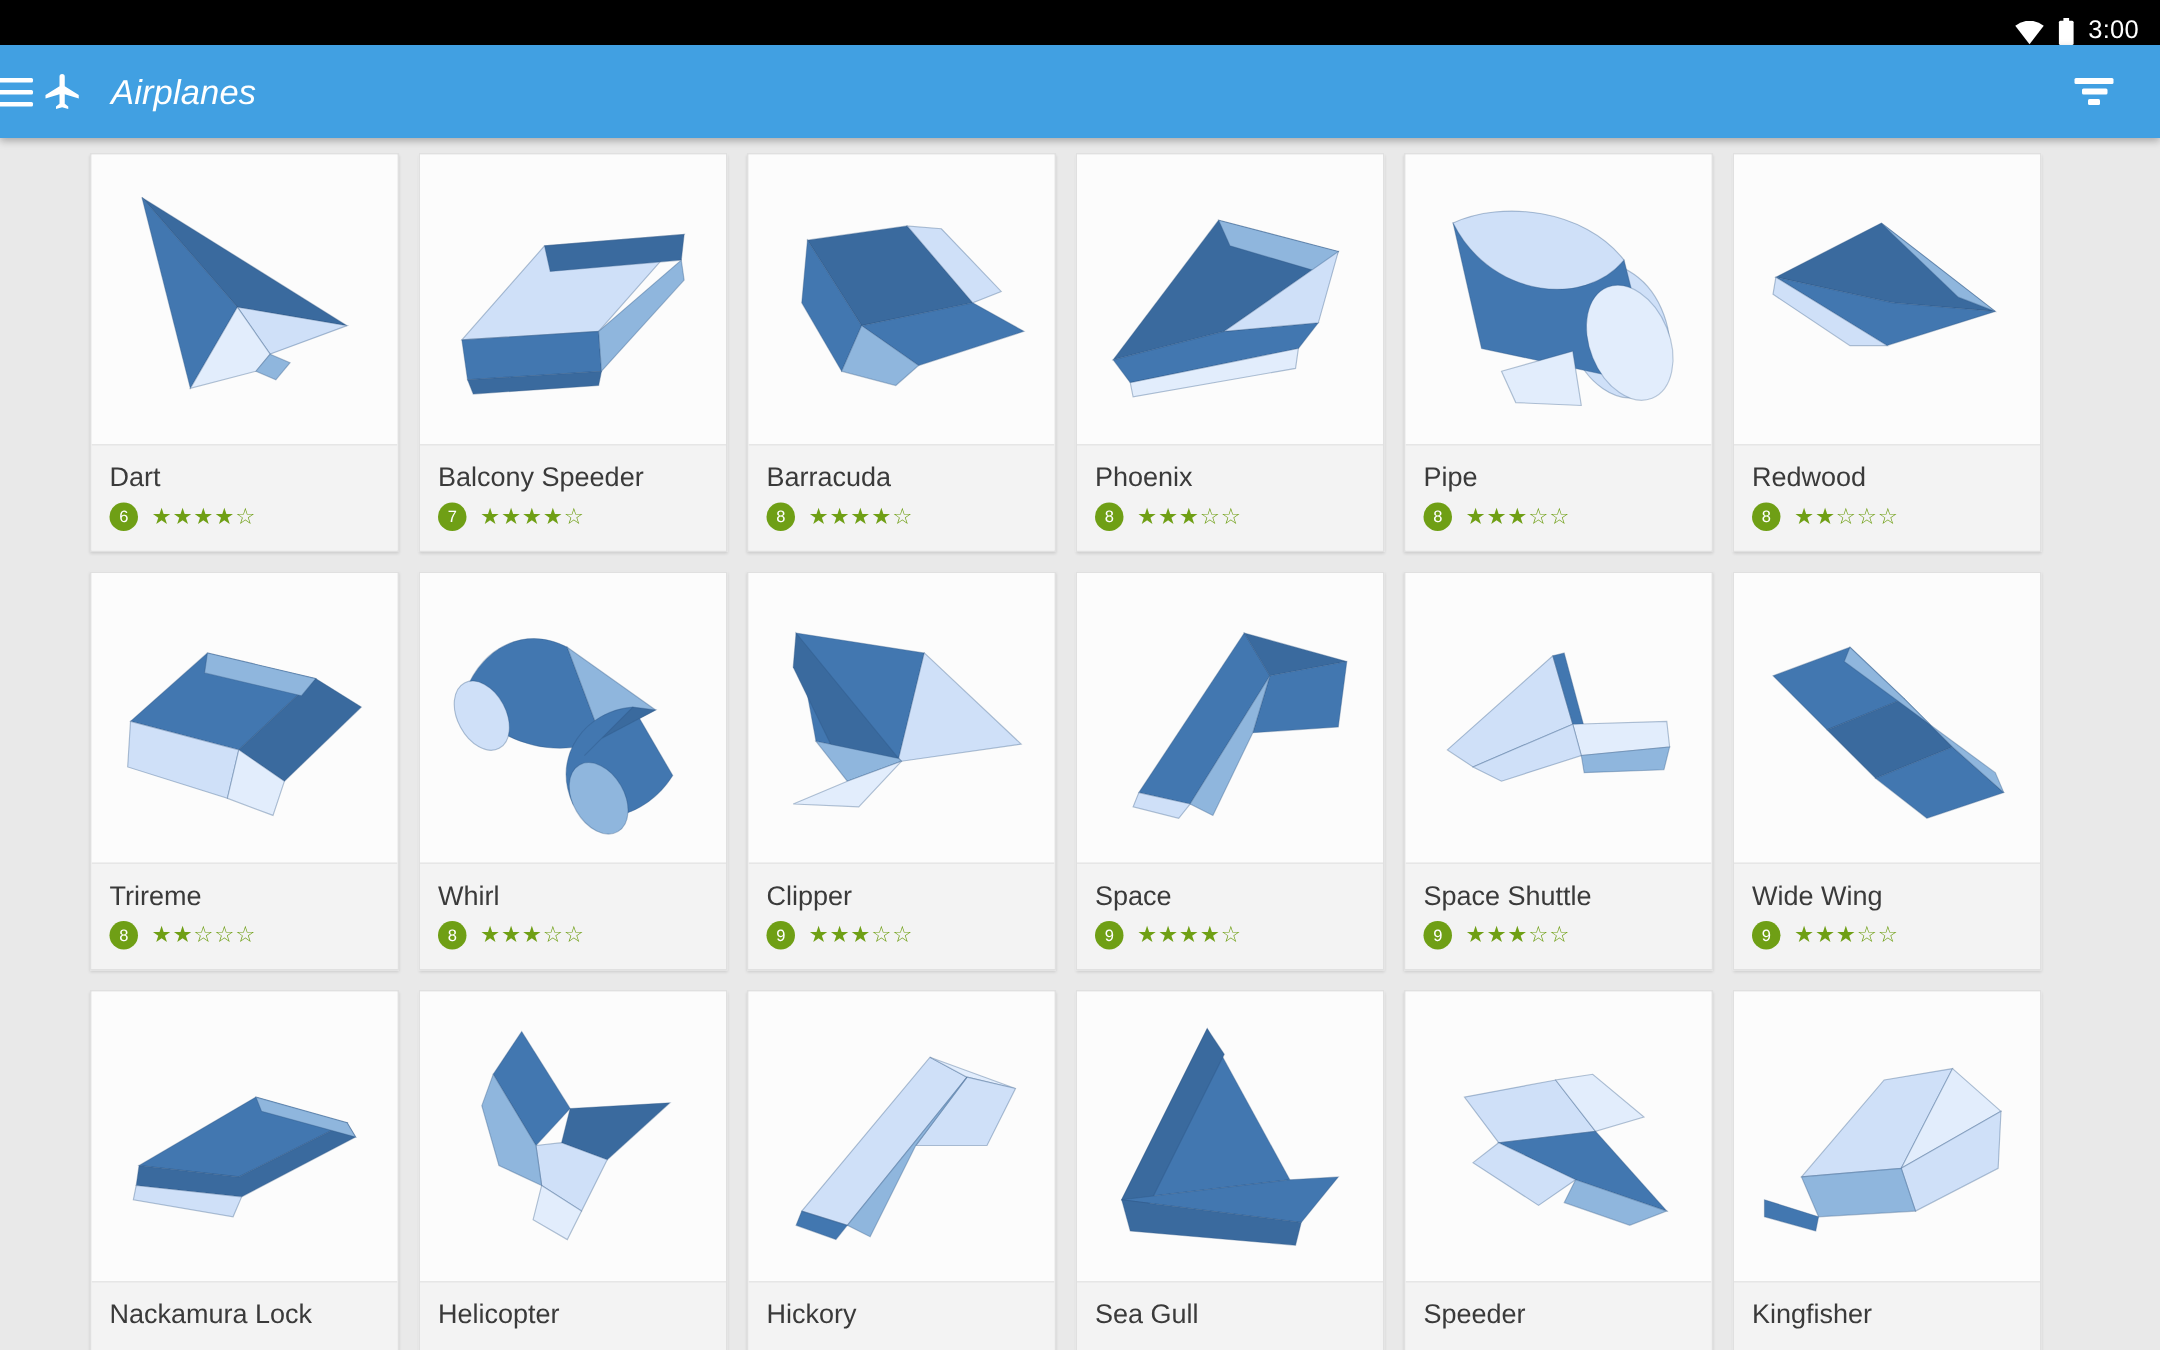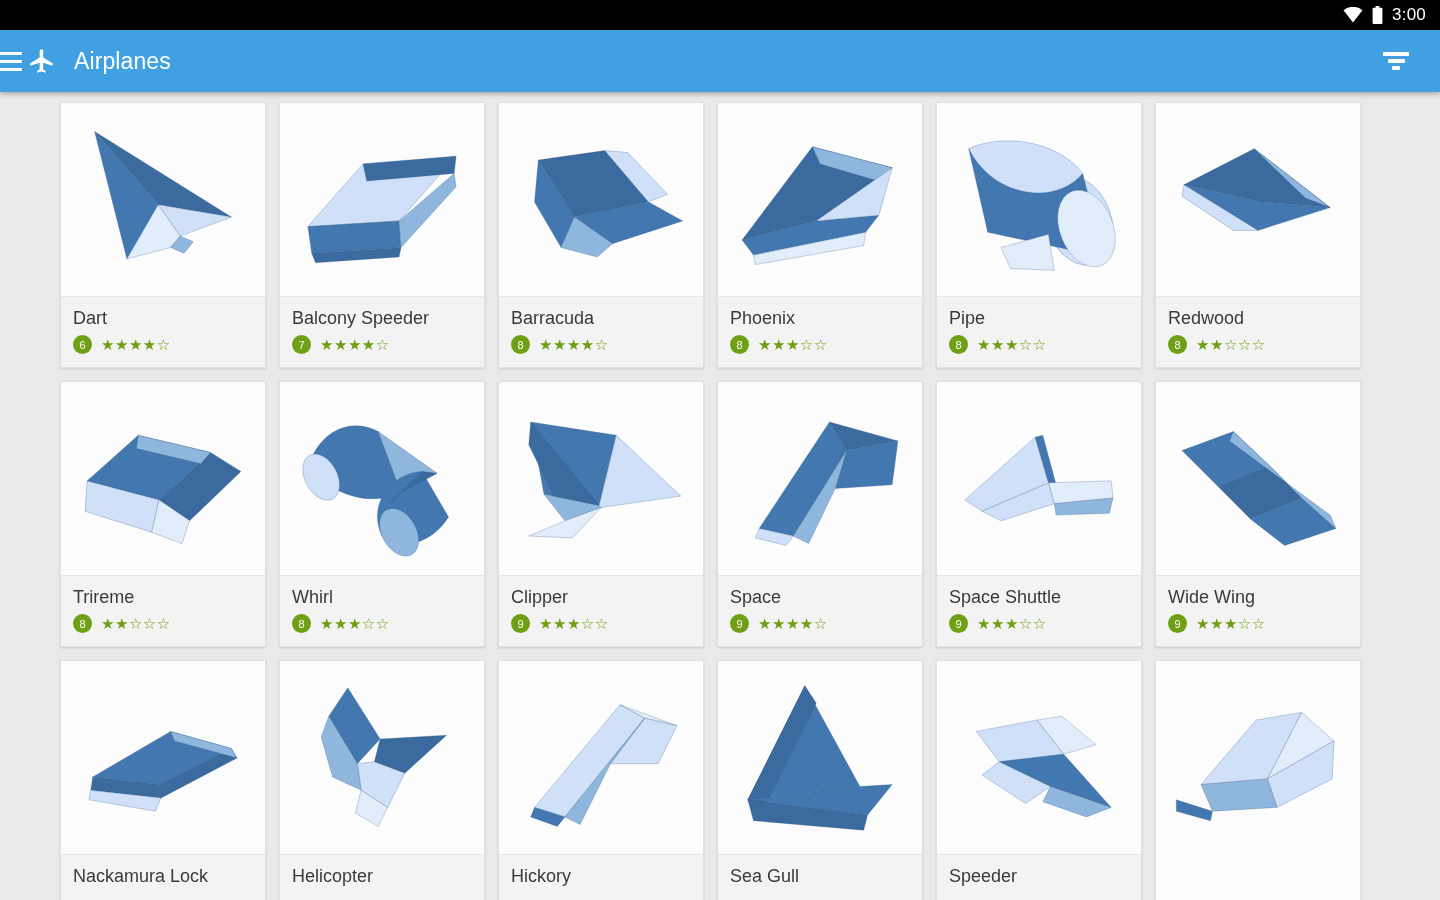--- a/index.html
+++ b/index.html
@@ -7,38 +7,39 @@
     width: 1440px; height: 900px;
     overflow: hidden;
     background: #000;
     font-family: "Liberation Sans", sans-serif;
   }
 
   
   .statusbar {
     height: 30px; width: 100%;
     background: #000;
-    display: flex; align-items: center; justify-content: flex-end;
+    display: flex; align-items: flex-end; justify-content: flex-end;
     padding-right: 14px;
     gap: 9px;
   }
   .statusbar .sbicon { display: flex; align-items: center; }
   .statusbar .clock {
     color: #fff; font-size: 17px; letter-spacing: .2px;
     font-family: "Liberation Sans", sans-serif;
   }
 
   
   .appbar {
     height: 62px; width: 100%;
     background: #41a0e2;
     display: flex; align-items: center;
     position: relative;
     box-shadow: 0 2px 5px rgba(0,0,0,.28);
     z-index: 5;
+    font-style: italic;
   }
   .hamburger {
     width: 26px; margin-left: -4px;
     display: flex; flex-direction: column; gap: 5px;
     cursor: pointer;
   }
   .hamburger i { display:block; height: 3px; background: #fff; border-radius: 1px; }
   .appbar-plane { margin-left: 6px; display: flex; align-items: center; }
   .appbar-title {
     color: #fff; font-size: 23px; margin-left: 18px;
@@ -432,15 +433,18 @@
       <div class="card">
         <div class="card-img">
           <svg width="190" height="172" viewBox="0 0 200 180">
             <path d="M40 118 L98 50 L146 42 L110 112 Z" fill="#cfe0f8" stroke="#2f5783" stroke-width="0.8" stroke-opacity="0.35"></path>
             <path d="M146 42 L180 72 L110 112 Z" fill="#e2edfc" stroke="#2f5783" stroke-width="0.8" stroke-opacity="0.35"></path>
             <path d="M110 112 L180 72 L178 112 L120 142 Z" fill="#cfe0f8" stroke="#2f5783" stroke-width="0.8" stroke-opacity="0.35"></path>
             <path d="M40 118 L110 112 L120 142 L52 146 Z" fill="#8fb6dd" stroke="#2f5783" stroke-width="0.8" stroke-opacity="0.35"></path>
             <path d="M14 134 L52 146 L50 156 L14 146 Z" fill="#4277b0" stroke="#2f5783" stroke-width="0.8" stroke-opacity="0.35"></path>
           </svg>
         </div>
+        <div class="card-foot">
+          <div class="card-title">Kingfisher</div>
+        </div>
       </div>
     </div>
 </div>
 
 </body></html>

